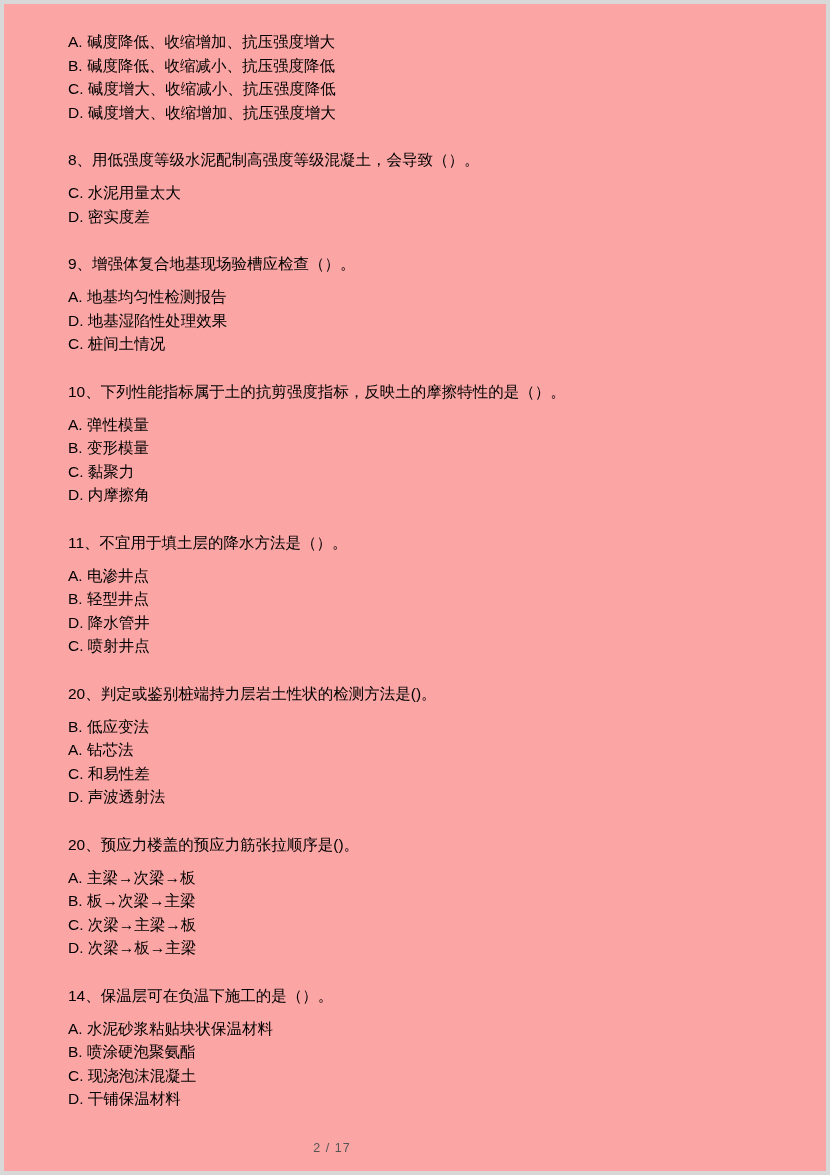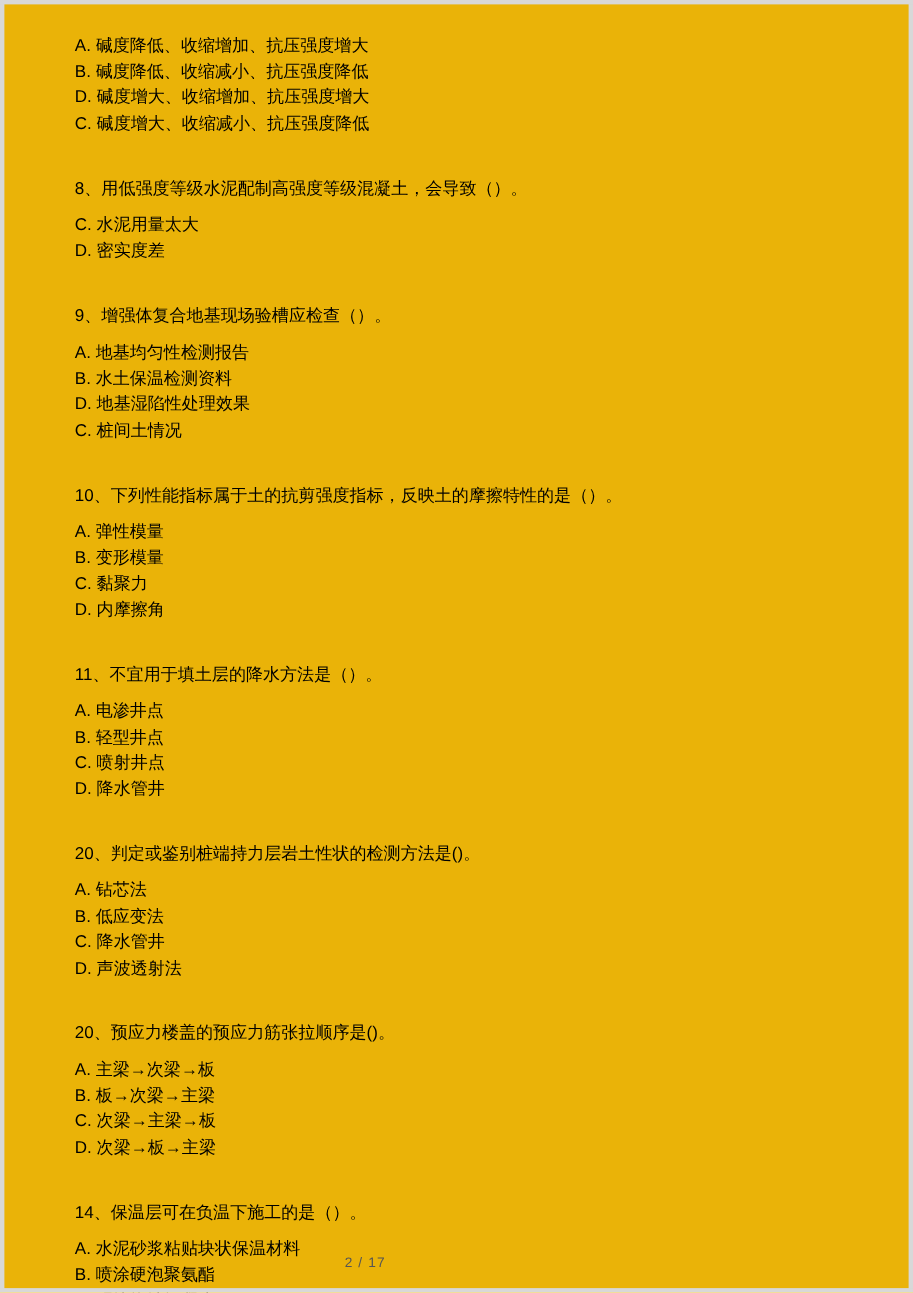--- a/index.html
+++ b/index.html
@@ -7,21 +7,21 @@
     padding: 0;
     background: #ffffff;
   }
   body {
     font-family: "Liberation Sans", "DejaVu Sans", sans-serif;
   }
   .page {
     position: relative;
     width: 830px;
     height: 1175px;
-    background: #eab308;
+    background: #fca5a5;
     box-sizing: border-box;
     overflow: hidden;
   }
   .page-border-left {
     position: absolute;
     left: 0;
     top: 0;
     width: 4px;
     height: 1175px;
     background: #d8d8d8;
@@ -63,21 +63,20 @@
     font-size: 15.5px;
     line-height: 23.5px;
     color: #000000;
     white-space: nowrap;
   }
   .question {
     font-size: 15.5px;
     line-height: 23px;
     color: #000000;
     white-space: nowrap;
-    margin-top: 12px;
   }
   .q-gap {
     height: 24px;
   }
   .q-inner-gap {
     height: 10px;
   }
   .footer {
     position: absolute;
     left: 0;
@@ -96,40 +95,39 @@
   <div class="page-border-left"></div>
   <div class="page-border-right"></div>
   <div class="page-border-top"></div>
   <div class="page-border-bottom"></div>
 
   <div class="content">
 
     <div class="opt-block">
       <div class="option">A. 碱度降低、收缩增加、抗压强度增大</div>
       <div class="option">B. 碱度降低、收缩减小、抗压强度降低</div>
+      <div class="option">C. 碱度增大、收缩减小、抗压强度降低</div>
       <div class="option">D. 碱度增大、收缩增加、抗压强度增大</div>
-      <div class="option">C. 碱度增大、收缩减小、抗压强度降低</div>
     </div>
 
     <div class="q-gap"></div>
 
     <div>
       <div class="question">8、用低强度等级水泥配制高强度等级混凝土，会导致（）。</div>
       <div class="q-inner-gap"></div>
       <div class="option">C. 水泥用量太大</div>
       <div class="option">D. 密实度差</div>
     </div>
 
     <div class="q-gap"></div>
 
     <div>
       <div class="question">9、增强体复合地基现场验槽应检查（）。</div>
       <div class="q-inner-gap"></div>
       <div class="option">A. 地基均匀性检测报告</div>
-      <div class="option">B. 水土保温检测资料</div>
       <div class="option">D. 地基湿陷性处理效果</div>
       <div class="option">C. 桩间土情况</div>
     </div>
 
     <div class="q-gap"></div>
 
     <div>
       <div class="question">10、下列性能指标属于土的抗剪强度指标，反映土的摩擦特性的是（）。</div>
       <div class="q-inner-gap"></div>
       <div class="option">A. 弹性模量</div>
@@ -138,32 +136,32 @@
       <div class="option">D. 内摩擦角</div>
     </div>
 
     <div class="q-gap"></div>
 
     <div>
       <div class="question">11、不宜用于填土层的降水方法是（）。</div>
       <div class="q-inner-gap"></div>
       <div class="option">A. 电渗井点</div>
       <div class="option">B. 轻型井点</div>
+      <div class="option">D. 降水管井</div>
       <div class="option">C. 喷射井点</div>
-      <div class="option">D. 降水管井</div>
     </div>
 
     <div class="q-gap"></div>
 
     <div>
       <div class="question">20、判定或鉴别桩端持力层岩土性状的检测方法是()。</div>
       <div class="q-inner-gap"></div>
+      <div class="option">B. 低应变法</div>
       <div class="option">A. 钻芯法</div>
-      <div class="option">B. 低应变法</div>
-      <div class="option">C. 降水管井</div>
+      <div class="option">C. 和易性差</div>
       <div class="option">D. 声波透射法</div>
     </div>
 
     <div class="q-gap"></div>
 
     <div>
       <div class="question">20、预应力楼盖的预应力筋张拉顺序是()。</div>
       <div class="q-inner-gap"></div>
       <div class="option">A. 主梁→次梁→板</div>
       <div class="option">B. 板→次梁→主梁</div>

